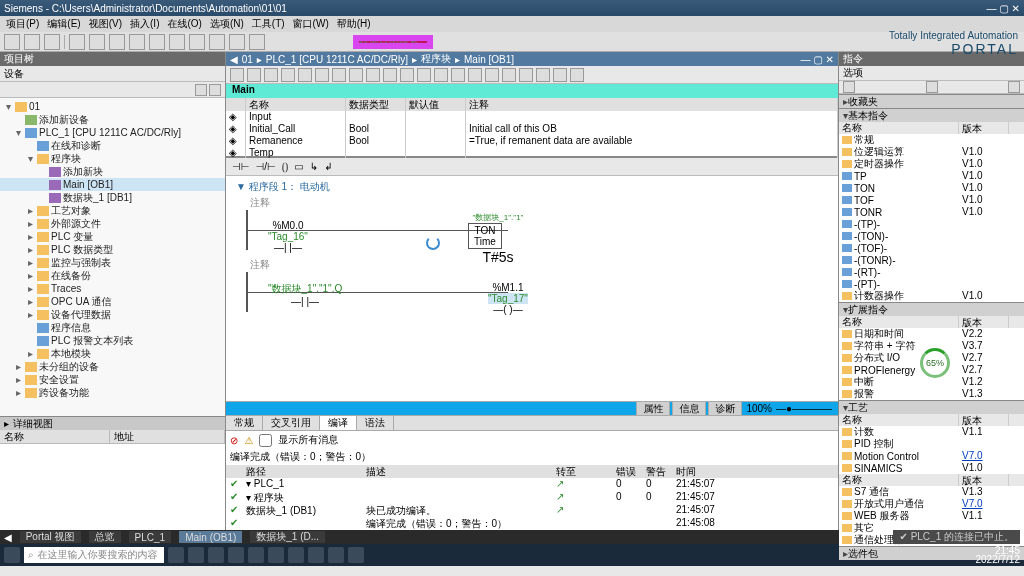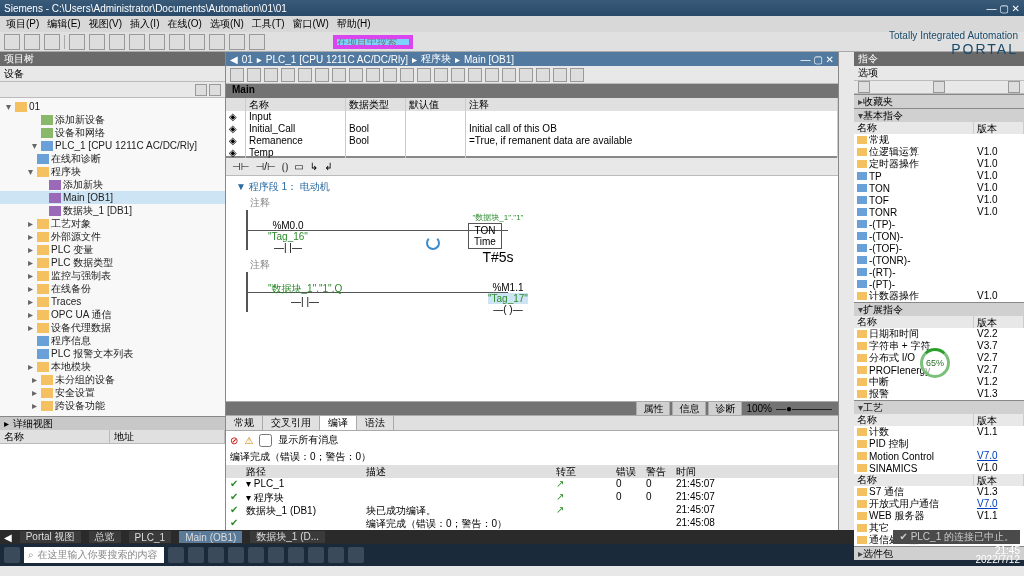--- a/index.html
+++ b/index.html
@@ -1,43 +1,43 @@
 <!DOCTYPE html>
 <html><head>
 <meta charset="utf-8">
 <style>
 * { margin: 0; padding: 0; box-sizing: border-box; font-family: "Microsoft YaHei", Arial, sans-serif; font-size: 10px; }
 body { width: 1024px; height: 576px; background: #e8e8e8; overflow: hidden; position: relative; }
 .titlebar { height: 16px; background: linear-gradient(#3a5a7a,#2a4a6a); color: #fff; display: flex; align-items: center; padding: 0 4px; justify-content: space-between; }
 .menubar { height: 16px; background: #d8d8d8; display: flex; gap: 8px; padding: 0 6px; align-items: center; }
 .toolbar1 { height: 20px; background: #e0e0e0; border-bottom: 1px solid #aaa; display: flex; align-items: center; padding: 0 4px; gap: 4px; position: relative; }
 .ticon { width: 16px; height: 16px; background: #ddd; border: 1px solid #999; }
-.searchbox { margin-left: 64px; width: 80px; height: 14px; border: 4px solid #d946ef; background: #7dd3fc; }
+.searchbox { margin-left: 84px; width: 80px; height: 14px; border: 6px solid #d946ef; background: #be185d; }
 .tia-label { position: absolute; right: 6px; top: -2px; text-align: right; color: #1a4a6a; font-size: 9px; }
 .tia-portal { font-size: 14px; letter-spacing: 2px; }
 .main { height: 478px; display: flex; }
 .left { width: 226px; display: flex; flex-direction: column; border-right: 1px solid #888; }
 .pane-title { height: 14px; background: #6a6a6a; color: #fff; padding: 0 4px; display: flex; align-items: center; }
 .pane-sub { height: 16px; background: #e8e8e8; border-bottom: 1px solid #bbb; display: flex; align-items: center; padding: 0 4px; justify-content: space-between; }
 .tree { flex: 1; background: #f8f8f8; overflow-y: auto; padding: 2px 0; }
 .tree-item { height: 13px; display: flex; align-items: center; gap: 2px; padding-left: 4px; color: #222; white-space: nowrap; }
 .tree-item.sel { background: #cde4f5; }
-.indent1 { padding-left: 30px; } .indent2 { padding-left: 26px; } .indent3 { padding-left: 38px; }
+.indent1 { padding-left: 14px; } .indent2 { padding-left: 26px; } .indent3 { padding-left: 38px; }
 .tw { width: 9px; color: #666; display: inline-block; text-align: center; }
 .ficon { width: 12px; height: 10px; background: #f5c060; display: inline-block; }
 .ficon.blue { background: #6aa0d8; } .ficon.prpl { background: #9a6ab8; } .ficon.gr { background: #8ab86a; }
 .detail-hdr { height: 14px; background: #c8c8c8; border-top: 1px solid #888; padding: 0 4px; display:flex; align-items:center;}
 .detail-body { height: 100px; background: #fff; }
 .detail-cols { display: flex; height: 14px; background: #e0e0e0; border-bottom: 1px solid #bbb; }
 .detail-cols div { border-right: 1px solid #bbb; padding: 0 4px; }
 .center { flex: 1; display: flex; flex-direction: column; }
 .breadcrumb { height: 14px; background: #527aa0; color: #fff; display: flex; align-items: center; padding: 0 4px; gap: 4px; }
 .editor-tb { height: 18px; background: #e8e8e8; border-bottom: 1px solid #bbb; display: flex; align-items: center; padding: 0 4px; gap: 3px; }
 .editor-tb .ticon { width: 14px; height: 14px; }
-.mainlabel { height: 14px; background: #737373; padding: 0 6px; font-weight: bold; }
+.mainlabel { height: 14px; background: #5eead4; padding: 0 6px; font-weight: bold; }
 .vartable { height: 60px; background: #fff; border-bottom: 2px solid #888; }
 .vt-hdr { display: flex; background: #e0e0e0; height: 13px; }
 .vt-hdr div, .vt-row div { border-right: 1px solid #ccc; padding: 0 3px; overflow: hidden; }
 .vt-row { display: flex; height: 12px; }
 .c1 { width: 20px; } .c2 { width: 100px; } .c3 { width: 60px; } .c4 { width: 60px; } .c5 { flex: 1; }
 .lad-tb { height: 18px; background: #e8e8e8; border-bottom: 1px solid #bbb; display: flex; align-items: center; gap: 6px; padding: 0 6px; }
 .lad-area { flex: 1; background: #fff; overflow: auto; padding: 4px 10px; position: relative; }
 .network { margin-bottom: 8px; }
 .net-hdr { color: #2a6aa0; font-size: 10px; margin-bottom: 2px; }
 .net-hdr::before { content: "▼ "; }
@@ -48,33 +48,33 @@
 .coil::before { content: "—( )—"; }
 .tbox { border: 1px solid #555; width: 34px; height: 26px; font-size: 8px; text-align: center; padding-top: 1px; }
 .bottom-tabs { height: 15px; background: #e0e0e0; display: flex; border-top: 1px solid #aaa; }
 .btab { padding: 0 8px; border-right: 1px solid #aaa; }
 .btab.act { background: #fff; }
 .compile { height: 100px; background: #fff; border-top: 1px solid #aaa; }
 .comp-row { display: flex; height: 13px; }
 .comp-row div { padding: 0 4px; overflow:hidden; }
 .cc1 { width: 16px; } .cc2 { width: 120px; } .cc3 { width: 190px; } .cc4 { width: 30px; } .cc5 { width: 30px;} .cc6 { width: 30px;} .cc7 { width: 30px;} .cc8 { width: 60px; }
 .ok { color: #2a8a2a; }
-.right { width: 186px; border-left: 1px solid #888; display: flex; flex-direction: column; padding-left: 15px; }
+.right { width: 186px; border-left: 1px solid #888; display: flex; flex-direction: column; }
 .instr-section { background: #d0d0d0; height: 14px; padding: 0 4px; border-top: 1px solid #888; display:flex; align-items:center; }
 .instr-section::before { content: "▸ "; color: #444; }
 .instr-section.open::before { content: "▾ "; }
 .instr-list { background: #fff; flex: 0 0 auto; }
 .instr-hdr { display: flex; background: #e8e8e8; height: 12px; }
 .instr-hdr div { padding: 0 3px; border-right: 1px solid #ccc; }
 .instr-row { display: flex; height: 12px; }
 .instr-row div { padding: 0 3px; }
 .ic1 { width: 120px; display:flex; gap:2px; align-items:center; } .ic2 { width: 50px; }
 .folder-ic { width: 10px; height: 8px; background: #f5c060; display: inline-block; }
 .fn-ic { width: 10px; height: 8px; background: #6aa0d8; display: inline-block; }
-.zoom-bar { height: 14px; background: #737373; border-top: 1px solid #aaa; display: flex; justify-content: flex-end; align-items: center; gap: 4px; padding: 0 6px; }
+.zoom-bar { height: 14px; background: #0ea5e9; border-top: 1px solid #aaa; display: flex; justify-content: flex-end; align-items: center; gap: 4px; padding: 0 6px; }
 .prop-tabs { display: flex; gap: 2px; }
 .prop-tabs span { padding: 0 6px; background: #d0d0d0; border: 1px solid #aaa; }
 .taskbar { height: 14px; background: #2a2a2a; color: #ccc; display: flex; align-items: center; padding: 0 4px; gap: 8px; }
 .task-item { background: #3a3a3a; padding: 0 6px; height: 12px; display: flex; align-items: center; color:#ddd; }
 .wintask { height: 22px; background: #1a2a3a; display: flex; align-items: center; padding: 0 4px; gap: 4px; color: #fff; }
 .winsearch { background: #fff; color: #888; width: 140px; height: 16px; padding: 0 4px; display: flex; align-items: center; }
 .wic { width: 16px; height: 16px; background: #3a4a5a; border-radius: 2px; }
 .winclock { margin-left: auto; text-align: right; font-size: 8px; line-height: 9px; }
 .progress-ring { position: fixed; right: 74px; top: 348px; width: 30px; height: 30px; border: 3px solid #7ac07a; border-top-color: #2aa02a; border-radius: 50%; display: flex; align-items: center; justify-content: center; font-size: 9px; color: #2a6a2a; background: rgba(255,255,255,0.6); }
 .spinner { position: absolute; width: 14px; height: 14px; border: 2px solid #3a8ad0; border-top-color: transparent; border-radius: 50%; }
@@ -136,25 +136,20 @@
           <span class="tw">▾</span>
           <span class="ficon "></span>
           <span>01</span>
         </div>
         <div class="tree-item indent1">
           <span class="tw"></span>
           <span class="ficon gr"></span>
           <span>添加新设备</span>
         </div>
         <div class="tree-item indent1">
-          <span class="tw"></span>
-          <span class="ficon gr"></span>
-          <span>设备和网络</span>
-        </div>
-        <div class="tree-item indent1">
           <span class="tw">▾</span>
           <span class="ficon blue"></span>
           <span>PLC_1 [CPU 1211C AC/DC/Rly]</span>
         </div>
         <div class="tree-item indent2">
           <span class="tw"></span>
           <span class="ficon blue"></span>
           <span>在线和诊断</span>
         </div>
         <div class="tree-item indent2">

